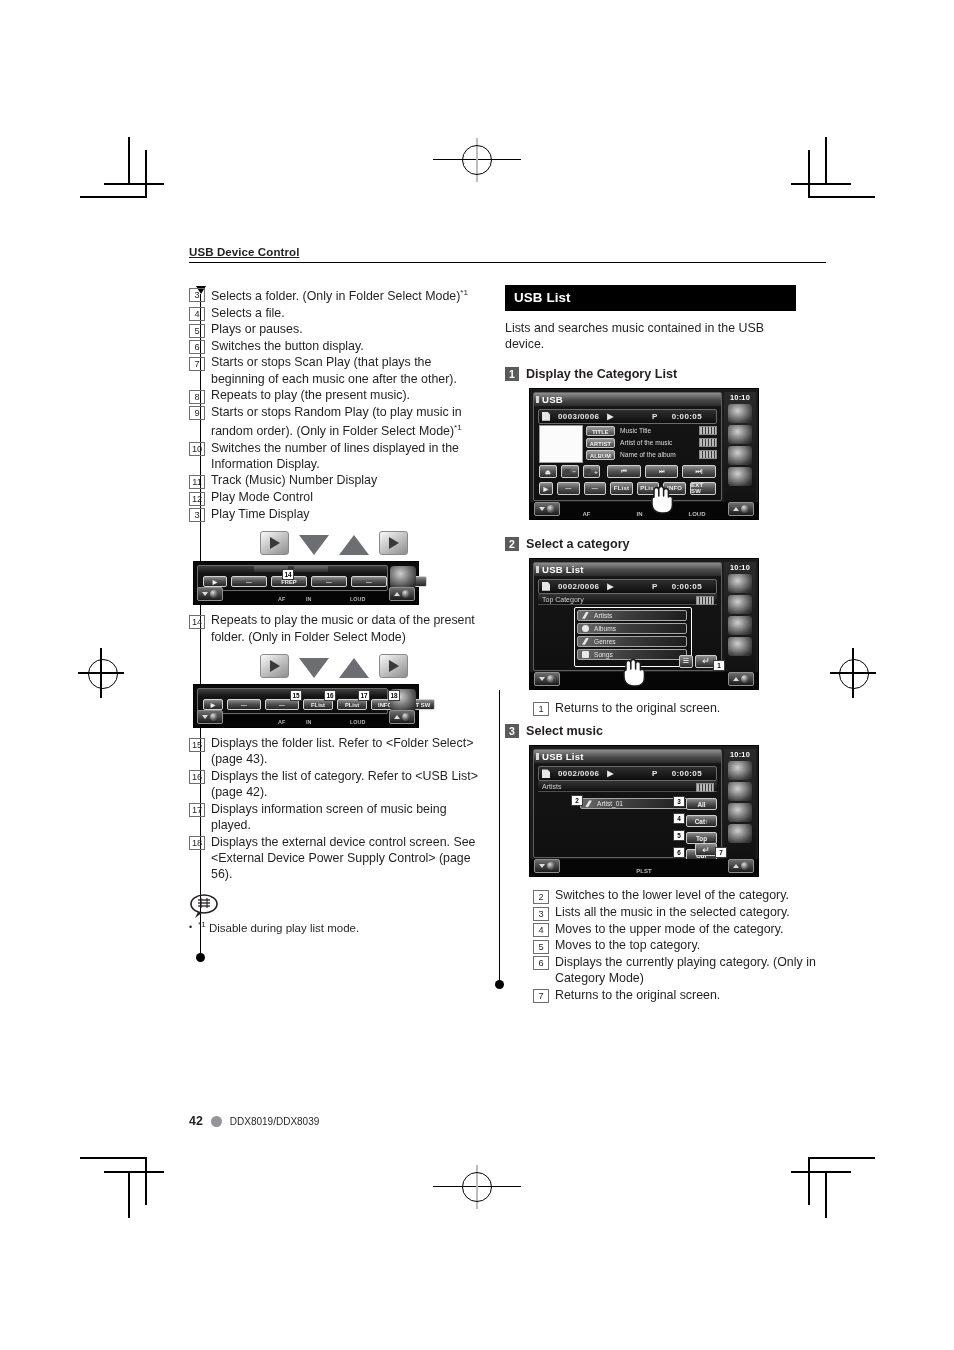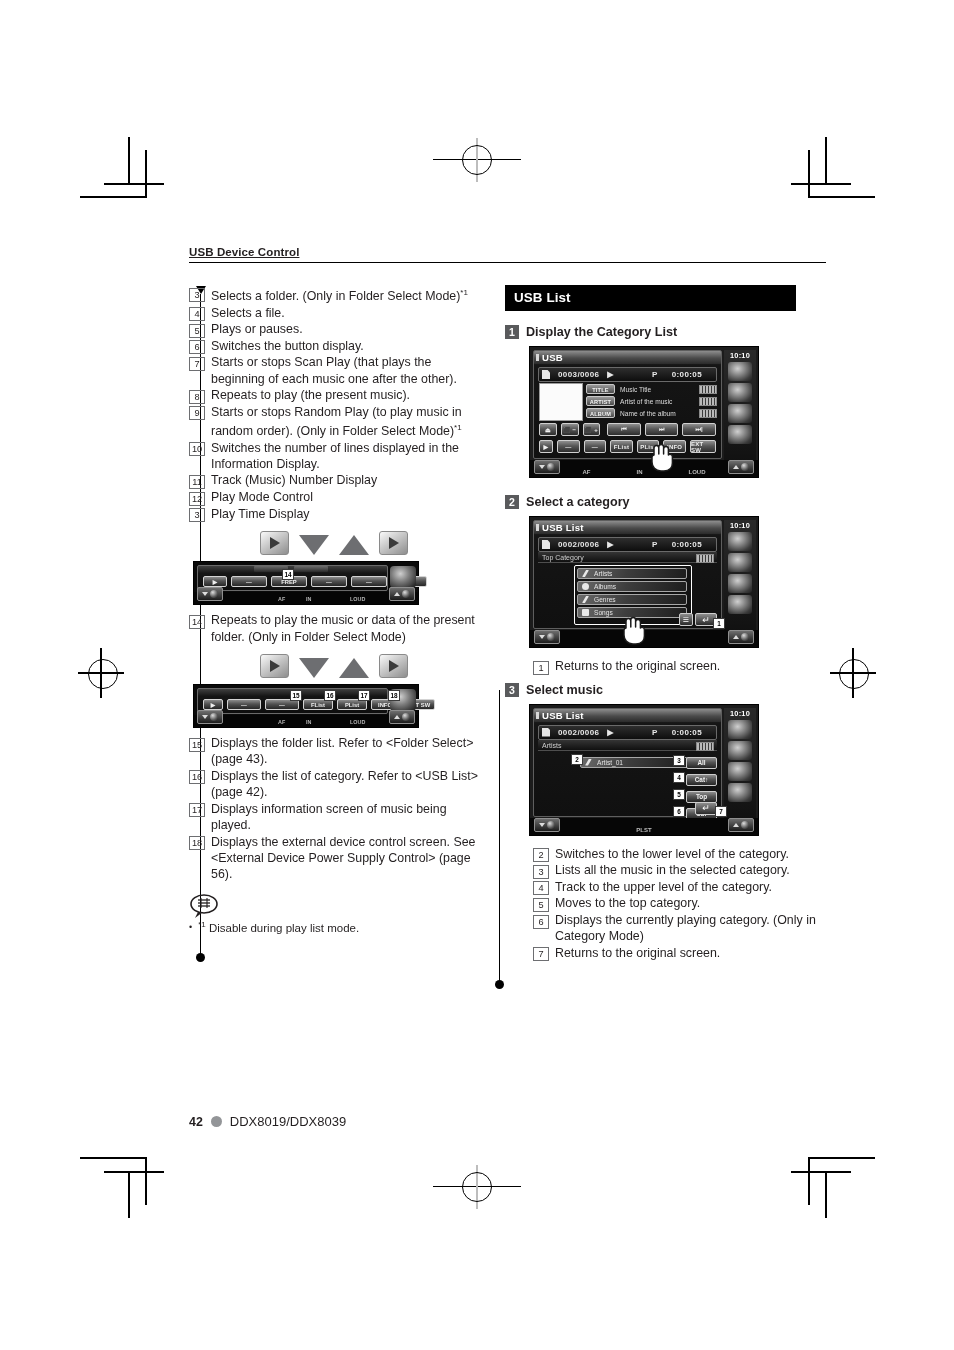--- a/index.html
+++ b/index.html
@@ -226,21 +226,21 @@
   .tri-up{width:0;height:0;border-left:15px solid transparent;border-right:15px solid transparent;border-bottom:20px solid #6d6e71;}
 
   .note{margin-top:10px;}
   .note-bubble{position:relative;width:30px;height:24px;}
   .note-foot{display:flex;align-items:flex-start;font-size:11.5px;margin-top:3px;}
   .note-foot .bullet{font-size:9px;margin-right:6px;line-height:15px;}
 
   .footer{position:absolute;left:189px;top:1114px;display:flex;align-items:center;gap:8px;}
   .footer .pg{font-size:12.4px;font-weight:bold;}
   .footer .dot{width:11px;height:11px;border-radius:50%;background:#939598;}
-  .footer .model{font-size:13px;}
+  .footer .model{font-size:10px;}
 </style>
 </head>
 <body>
 
 <div class="page">
 
   <div class="mark" style="left:80px;top:196px;width:67px;height:2px;"></div>
   <div class="mark" style="left:145px;top:150px;width:2px;height:46px;"></div>
   <div class="mark" style="left:104px;top:183px;width:60px;height:1.5px;"></div>
   <div class="mark" style="left:128px;top:137px;width:1.5px;height:46px;"></div>
@@ -468,20 +468,21 @@
         <span class="bullet">•</span>
         <span><sup class="foot">*1</sup> <span>Disable during play list mode.</span></span>
       </div>
     </div>
 
   </div>
 
   <div class="col col-right">
 
     <div class="sec-bar">USB List</div>
+    <div class="sec-intro">Lists and searches music contained in the USB device.</div>
 
     <div class="step">
       <div class="step-num">1</div>
       <div class="step-label">Display the Category List</div>
     </div>
 
     <div class="dev dev-big" style="margin:7px 0 0 24px;">
       <div class="dev-main">
         <div class="dev-title">USB</div>
         <div class="info-bar">
@@ -710,21 +711,21 @@
       <li>
           <span class="num">2</span>
           <span class="ltxt">Switches to the lower level of the category.</span>
         </li>
       <li>
           <span class="num">3</span>
           <span class="ltxt">Lists all the music in the selected category.</span>
         </li>
       <li>
           <span class="num">4</span>
-          <span class="ltxt">Track to the upper level of the category.</span>
+          <span class="ltxt">Moves to the upper mode of the category.</span>
         </li>
       <li>
           <span class="num">5</span>
           <span class="ltxt">Moves to the top category.</span>
         </li>
       <li>
           <span class="num">6</span>
           <span class="ltxt">Displays the currently playing category. (Only in Category Mode)</span>
         </li>
       <li>

